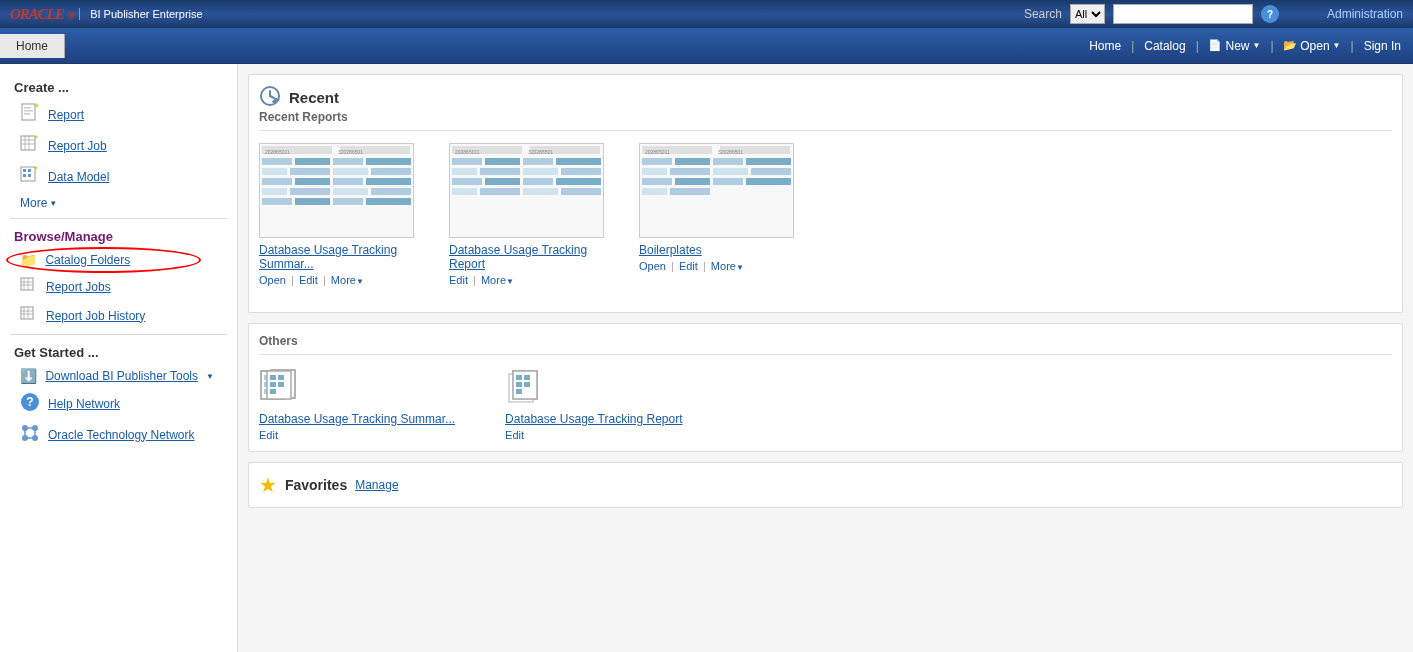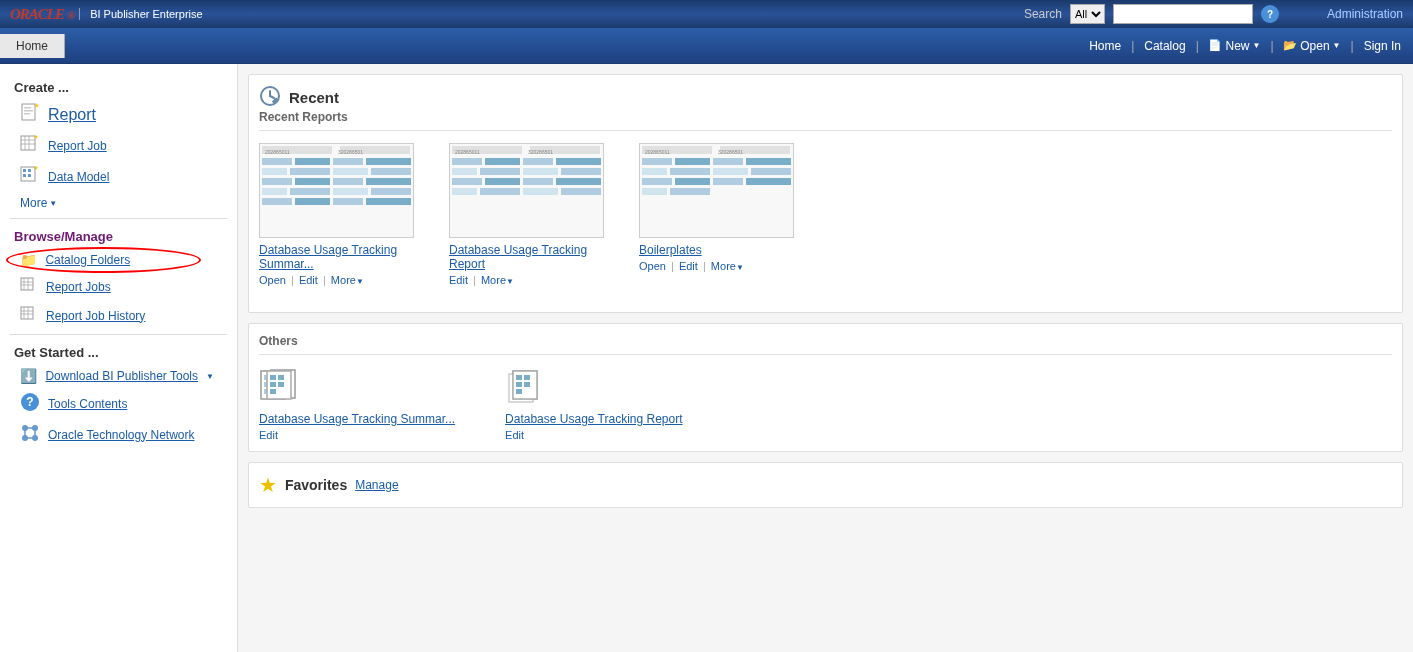--- a/index.html
+++ b/index.html
@@ -197,21 +197,21 @@
       <span style="font-size:14px;">
         
         <svg width="20" height="20" viewBox="0 0 20 20">
           <rect x="2" y="1" width="13" height="16" fill="white" stroke="#999" stroke-width="1"></rect>
           <rect x="4" y="4" width="7" height="1.5" fill="#ccc"></rect>
           <rect x="4" y="7" width="9" height="1.5" fill="#ccc"></rect>
           <rect x="4" y="10" width="6" height="1.5" fill="#ccc"></rect>
           <polygon points="14,0 15,3 18,3 15.5,5 16.5,8 14,6 11.5,8 12.5,5 10,3 13,3" fill="#f5c000" transform="scale(0.6) translate(14,0)"></polygon>
         </svg>
       </span>
-      <a style="color:#1a5ca8;text-decoration:underline;cursor:pointer;font-size:16px;">Report</a>
+      <a style="color:#1a5ca8;text-decoration:underline;cursor:pointer;font-size:12px;">Report</a>
     </div>
 
     <div style="display:flex;align-items:center;gap:8px;padding:4px 14px 4px 20px;cursor:pointer;color:#1a5ca8;font-size:12px;">
       <span>
         <svg width="20" height="20" viewBox="0 0 20 20">
           <rect x="1" y="2" width="14" height="14" fill="white" stroke="#999" stroke-width="1"></rect>
           <line x1="1" y1="6" x2="15" y2="6" stroke="#aaa" stroke-width="0.8"></line>
           <line x1="1" y1="10" x2="15" y2="10" stroke="#aaa" stroke-width="0.8"></line>
           <line x1="5" y1="2" x2="5" y2="16" stroke="#aaa" stroke-width="0.8"></line>
           <line x1="9" y1="2" x2="9" y2="16" stroke="#aaa" stroke-width="0.8"></line>
@@ -286,21 +286,21 @@
       <span style="font-size:8px;color:#1a5ca8;">▼</span>
     </div>
 
     <div style="display:flex;align-items:center;gap:8px;padding:4px 14px 4px 20px;cursor:pointer;color:#1a5ca8;font-size:12px;">
       <span style="font-size:14px;">
         <svg width="20" height="20" viewBox="0 0 20 20">
           <circle cx="10" cy="10" r="9" fill="#4a90d9" stroke="none"></circle>
           <text x="10" y="14" text-anchor="middle" fill="white" font-size="12" font-weight="bold">?</text>
         </svg>
       </span>
-      <a style="color:#1a5ca8;text-decoration:underline;cursor:pointer;font-size:12px;">Tools Contents</a>
+      <a style="color:#1a5ca8;text-decoration:underline;cursor:pointer;font-size:12px;">Help Network</a>
     </div>
 
     <div style="display:flex;align-items:center;gap:8px;padding:4px 14px 4px 20px;cursor:pointer;color:#1a5ca8;font-size:12px;">
       <span style="font-size:14px;">
         <svg width="20" height="20" viewBox="0 0 20 20">
           <circle cx="5" cy="5" r="3" fill="#6699cc"></circle>
           <circle cx="15" cy="5" r="3" fill="#6699cc"></circle>
           <circle cx="5" cy="15" r="3" fill="#6699cc"></circle>
           <circle cx="15" cy="15" r="3" fill="#6699cc"></circle>
           <line x1="5" y1="5" x2="15" y2="5" stroke="#6699cc" stroke-width="1.5"></line>

